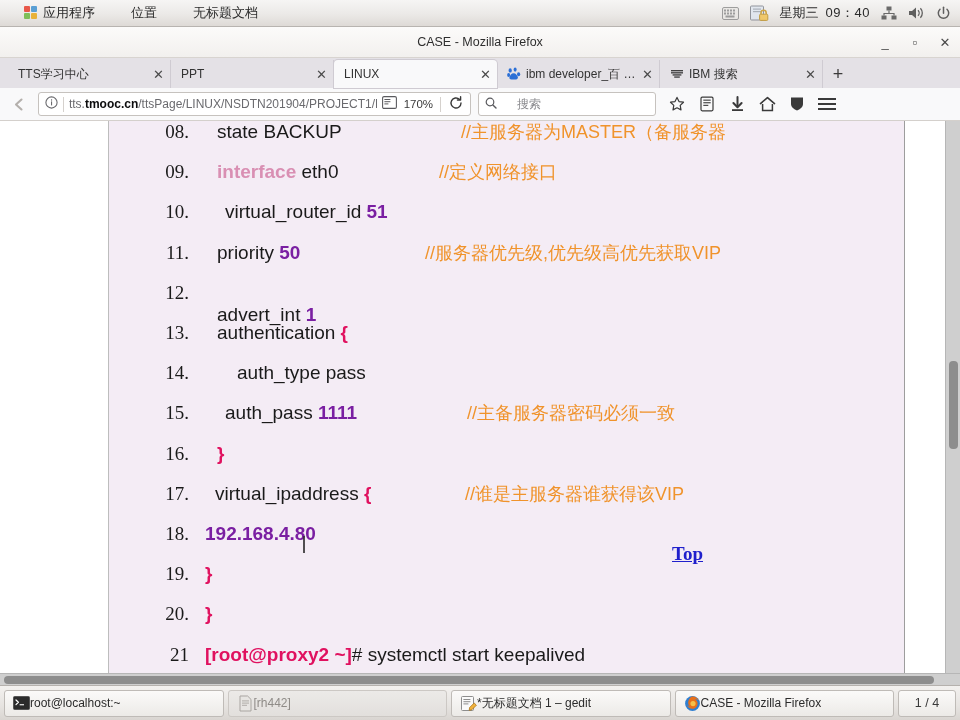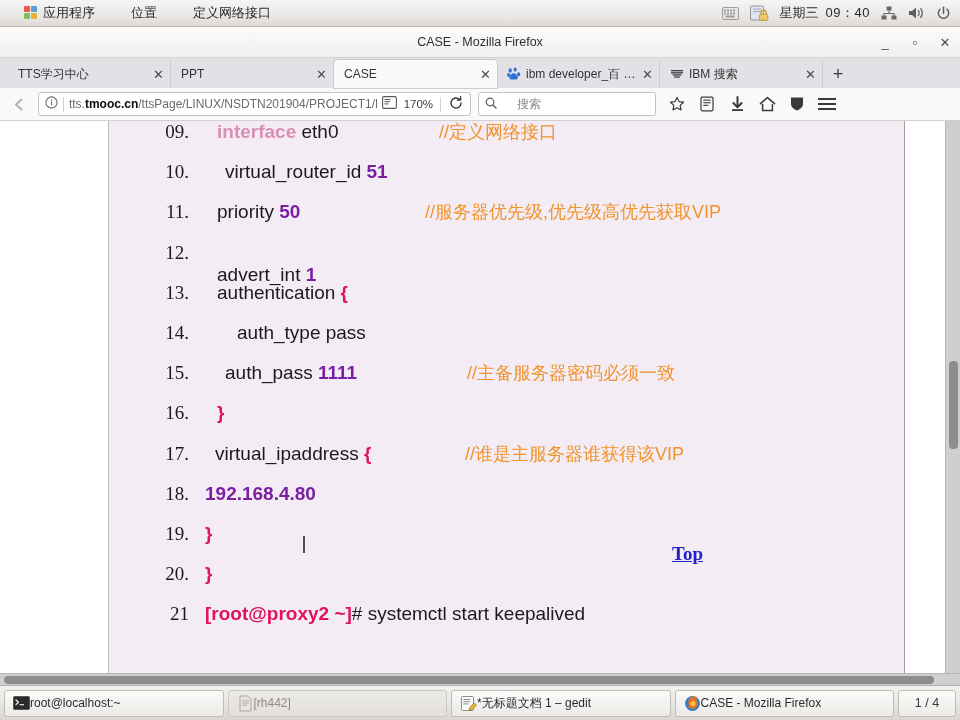--- a/index.html
+++ b/index.html
@@ -212,21 +212,21 @@
           <i></i>
           <i></i>
           <i></i>
         </span>
       <span>应用程序</span>
     </div>
     <div class="pm-item">
       <span>位置</span>
     </div>
     <div class="pm-item">
-      <span>定义网络接口</span>
+      <span>无标题文档</span>
     </div>
   </div>
 
   <div id="panel-right">
     <span class="tray-ico">
       <svg width="17" height="13" viewBox="0 0 17 13">
           <rect x="0.5" y="0.5" width="16" height="12" rx="1.5" fill="#e9e7e4" stroke="#8a8a8a"></rect>
           <rect x="2" y="2.5" width="2" height="2" fill="#8a8a8a"></rect>
           <rect x="5" y="2.5" width="2" height="2" fill="#8a8a8a"></rect>
           <rect x="8" y="2.5" width="2" height="2" fill="#8a8a8a"></rect>
@@ -288,21 +288,21 @@
   <div id="tabstrip">
     <div class="tab">
       <span class="tab-label">TTS学习中心</span>
       <span class="tab-close">✕</span>
     </div>
     <div class="tab">
       <span class="tab-label">PPT</span>
       <span class="tab-close">✕</span>
     </div>
     <div class="tab active">
-      <span class="tab-label">CASE</span>
+      <span class="tab-label">LINUX</span>
       <span class="tab-close">✕</span>
     </div>
     <div class="tab">
       <span class="tab-favicon">
         <svg width="14" height="14" viewBox="0 0 14 14">
             <ellipse cx="3.2" cy="3.4" rx="1.6" ry="2.2" fill="#2b6fd6"></ellipse>
             <ellipse cx="8.1" cy="2.6" rx="1.5" ry="2.1" fill="#2b6fd6"></ellipse>
             <ellipse cx="1.6" cy="8" rx="1.5" ry="1.9" fill="#2b6fd6"></ellipse>
             <ellipse cx="11.6" cy="7.2" rx="1.6" ry="2" fill="#2b6fd6"></ellipse>
             <path d="M6.6 6.2c2.1 0 3.6 2.1 4.2 3.6.5 1.3-.4 2.6-1.9 2.6H4.4c-1.5 0-2.4-1.2-1.9-2.5.6-1.6 2-3.7 4.1-3.7z" fill="#2b6fd6"></path>
@@ -412,20 +412,25 @@
             <rect y="11" width="18" height="2" fill="#3a3a3a"></rect>
           </svg>
       </span>
     </div>
   </div>
 
   <div id="content-area">
     <div id="page">
       <div id="code-panel">
           <div class="code-line">
+            <span class="ln">08.</span>
+            <span class="code-text" style="margin-left: 20px;"><span>state BACKUP</span></span>
+            <span class="cmt" style="left: 352px;">//主服务器为MASTER（备服务器</span>
+          </div>
+          <div class="code-line">
             <span class="ln">09.</span>
             <span class="code-text" style="margin-left: 20px;"><span class="kw">interface</span><span> eth0</span></span>
             <span class="cmt" style="left: 330px;">//定义网络接口</span>
           </div>
           <div class="code-line">
             <span class="ln">10.</span>
             <span class="code-text" style="margin-left: 28px;"><span>virtual_router_id </span><span class="num">51</span></span>
           </div>
           <div class="code-line">
             <span class="ln">11.</span>

